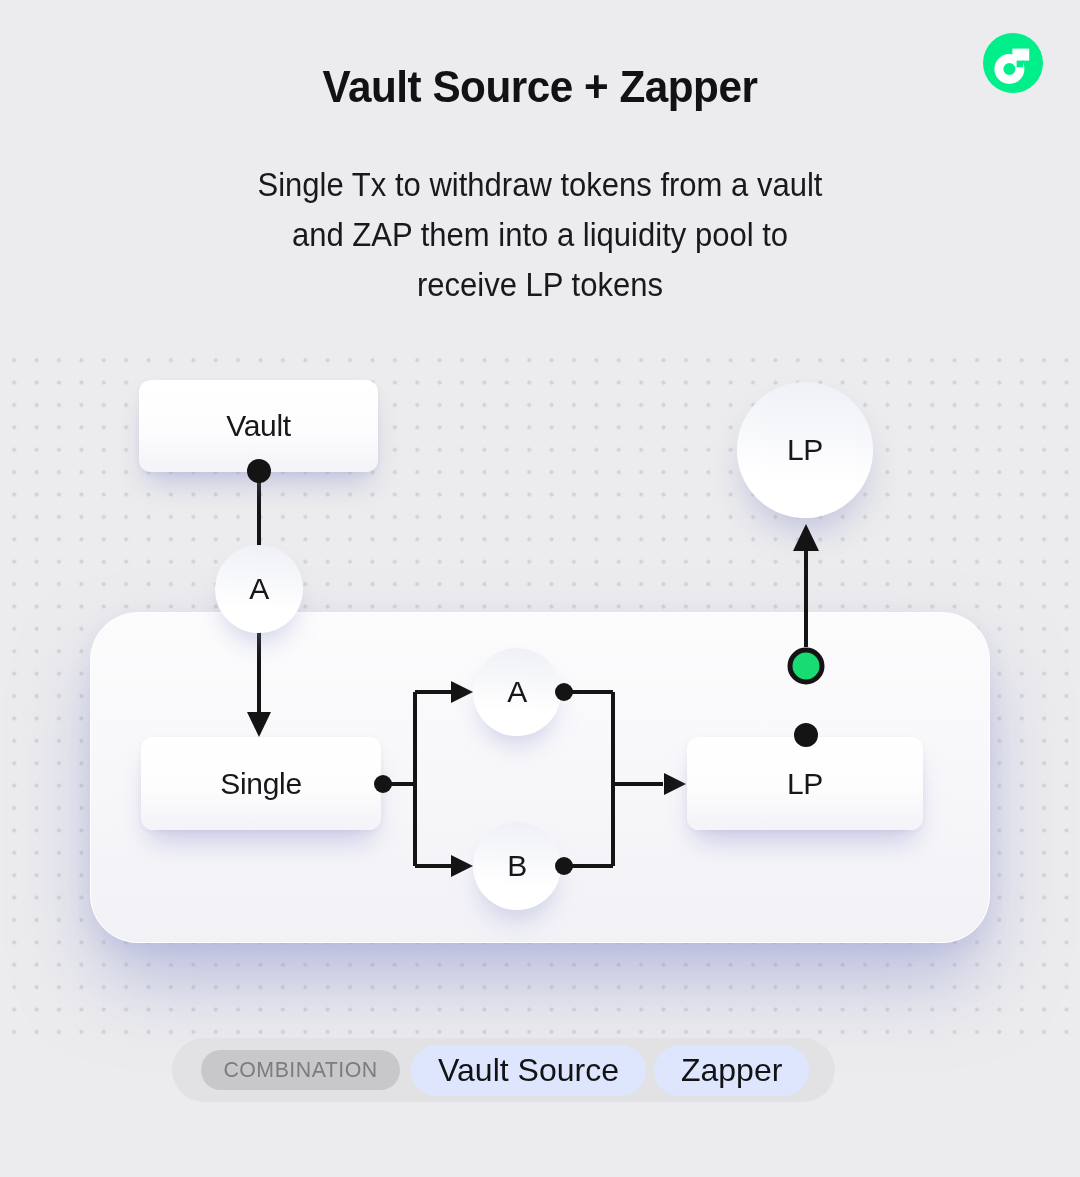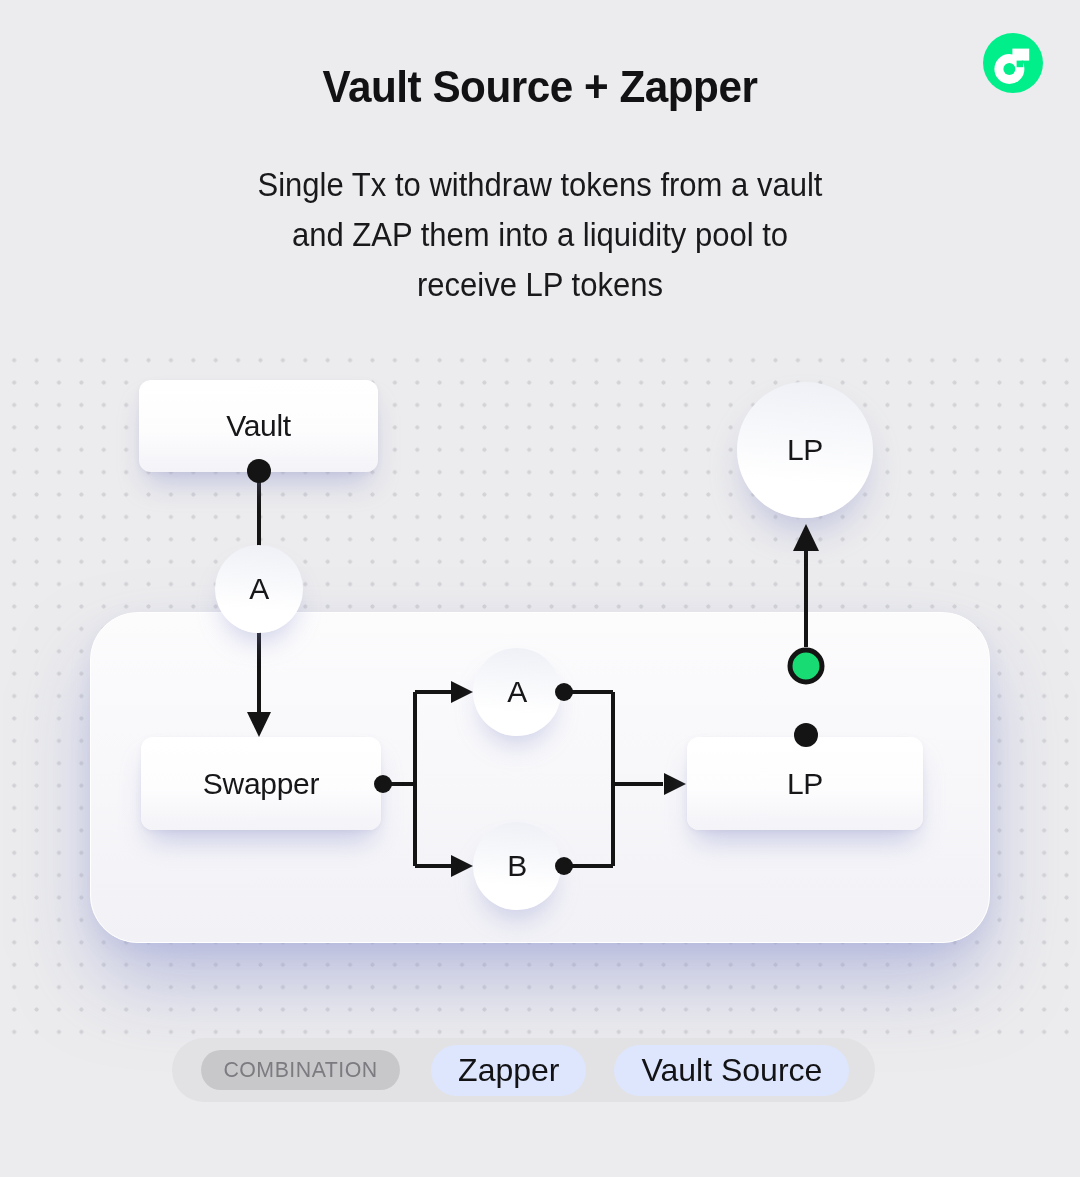--- a/index.html
+++ b/index.html
@@ -74,21 +74,21 @@
   .lp-box{left:687px;top:737px;width:236px;height:93px;}
   .circle-a1{left:215px;top:545px;width:88px;height:88px;}
   .circle-a2{left:473px;top:648px;width:88px;height:88px;}
   .circle-b{left:473px;top:822px;width:88px;height:88px;}
   .lp-circle{left:737px;top:382px;width:136px;height:136px;
     box-shadow:0 20px 34px -8px rgba(140,146,202,.45);}
 
   
   .badge-bar{
     position:absolute;left:172px;top:1038px;height:64px;
-    display:inline-flex;align-items:center;gap:28px;
+    display:inline-flex;align-items:center;gap:8px;
     padding:0 26px;border-radius:32px;background:#e2e2e4;
     box-sizing:border-box;z-index:6;
   }
   .badge{
     display:flex;align-items:center;justify-content:center;white-space:nowrap;
   }
   .badge-category{
     background:#c8c8cb;color:#7c7c80;
     font-size:22px;letter-spacing:.5px;
     padding:7px 23px;border-radius:23px;
@@ -144,21 +144,21 @@
     </g>
   </svg>
 
   <div class="node box vault-box">
     <span>Vault</span>
   </div>
   <div class="node circle circle-a1">
     <span>A</span>
   </div>
   <div class="node box swapper-box">
-    <span>Swapper</span>
+    <span>Single</span>
   </div>
   <div class="node circle circle-a2">
     <span>A</span>
   </div>
   <div class="node circle circle-b">
     <span>B</span>
   </div>
   <div class="node box lp-box">
     <span>LP</span>
   </div>
@@ -178,17 +178,17 @@
     <circle cx="259" cy="471" r="12" fill="#141414"></circle>
     <circle cx="383" cy="784" r="9" fill="#141414"></circle>
     <circle cx="564" cy="692" r="9" fill="#141414"></circle>
     <circle cx="564" cy="866" r="9" fill="#141414"></circle>
     <circle cx="806" cy="735" r="12" fill="#141414"></circle>
     <circle cx="806" cy="666" r="16" fill="#19db74" stroke="#141414" stroke-width="5"></circle>
   </svg>
 
   <div class="badge-bar">
     <div class="badge badge-category">COMBINATION</div>
+    <div class="badge badge-feature">Vault Source</div>
     <div class="badge badge-feature">Zapper</div>
-    <div class="badge badge-feature">Vault Source</div>
   </div>
 
 </div>
 
 </body></html>

